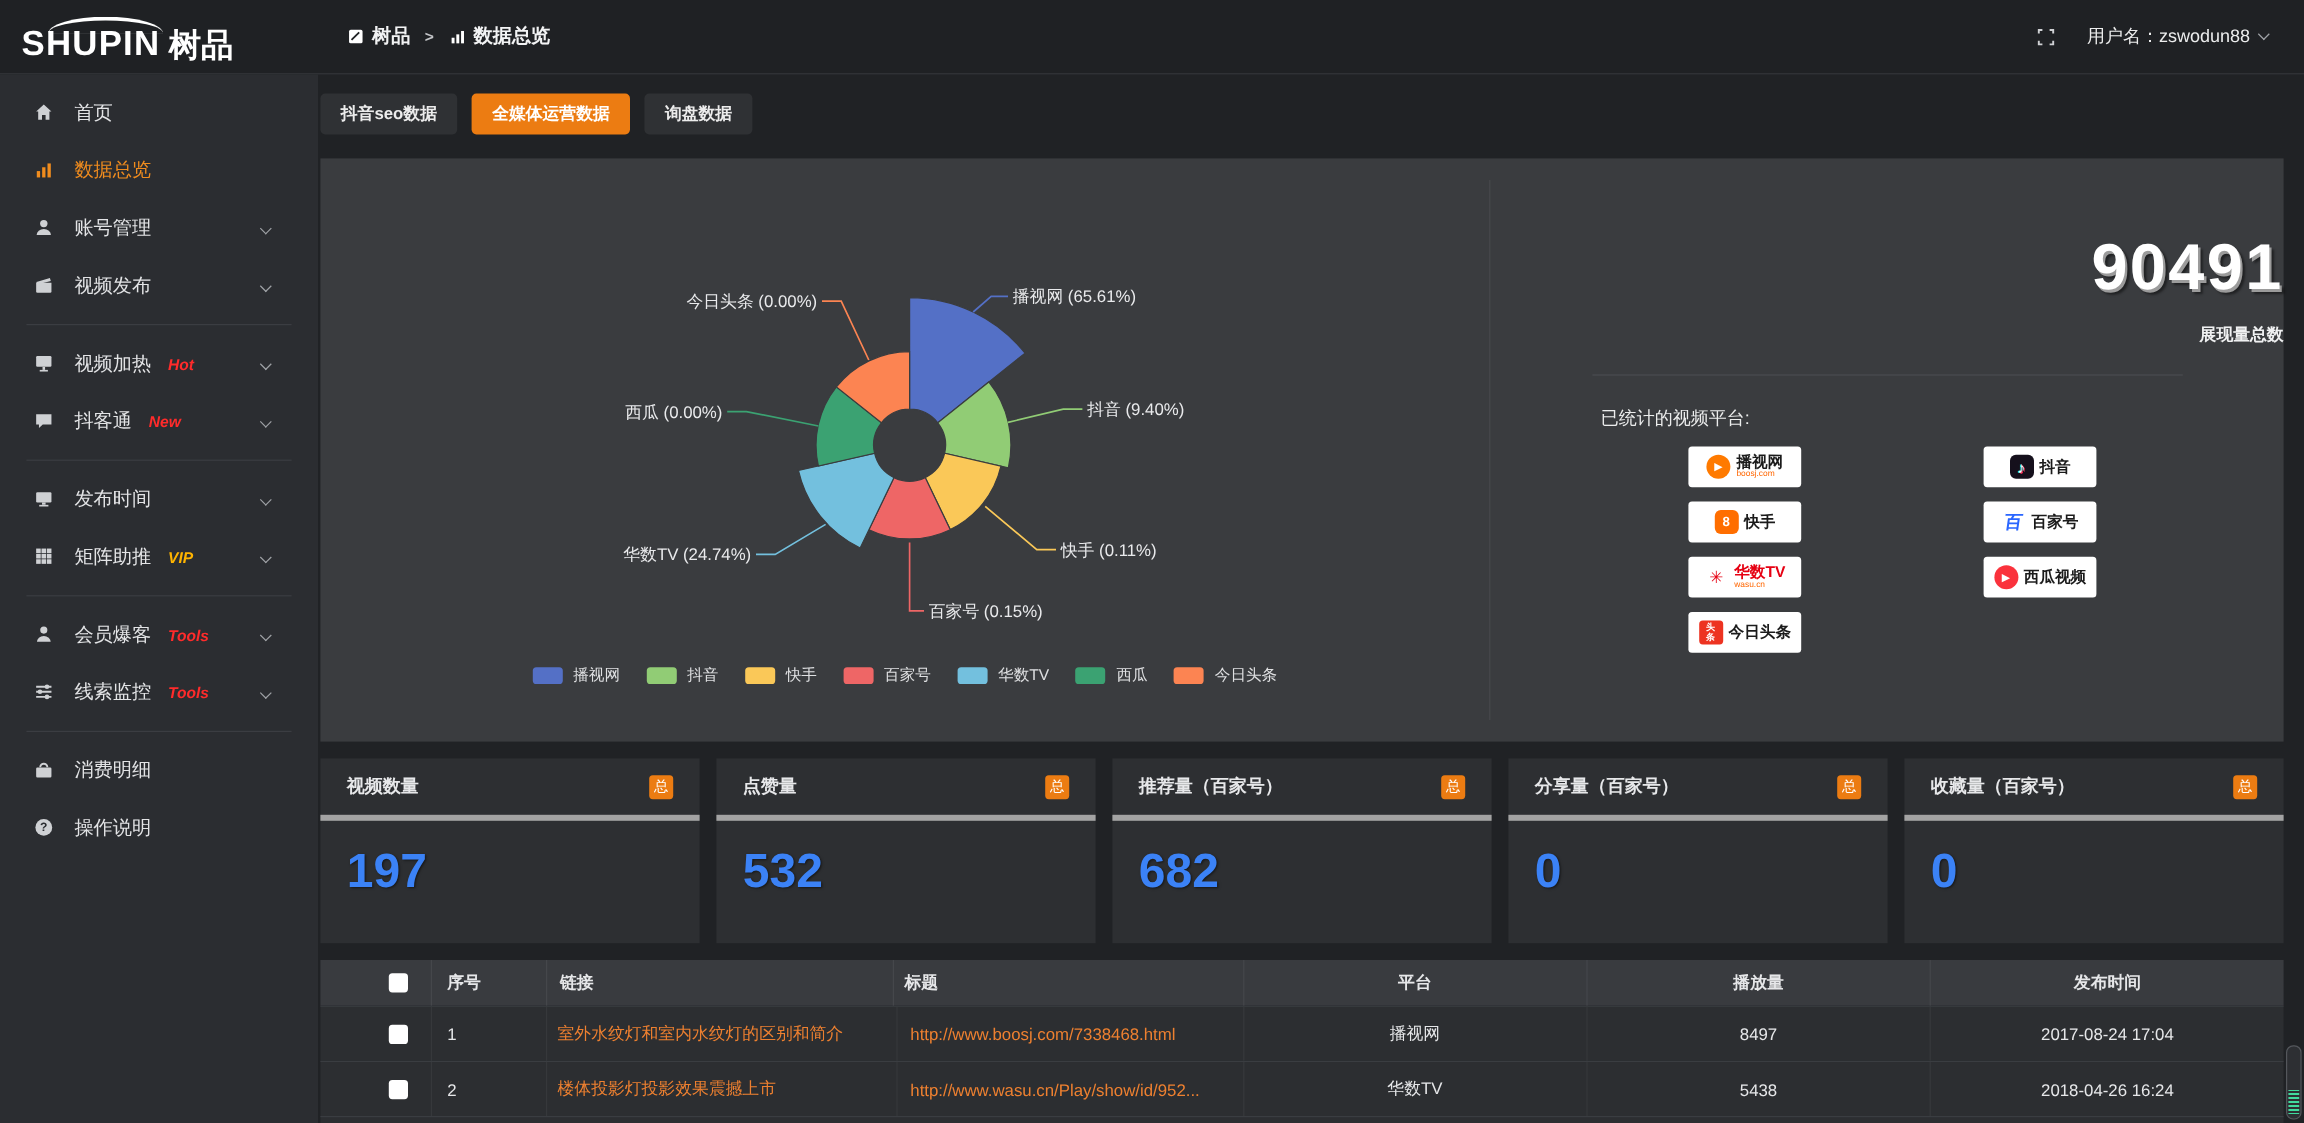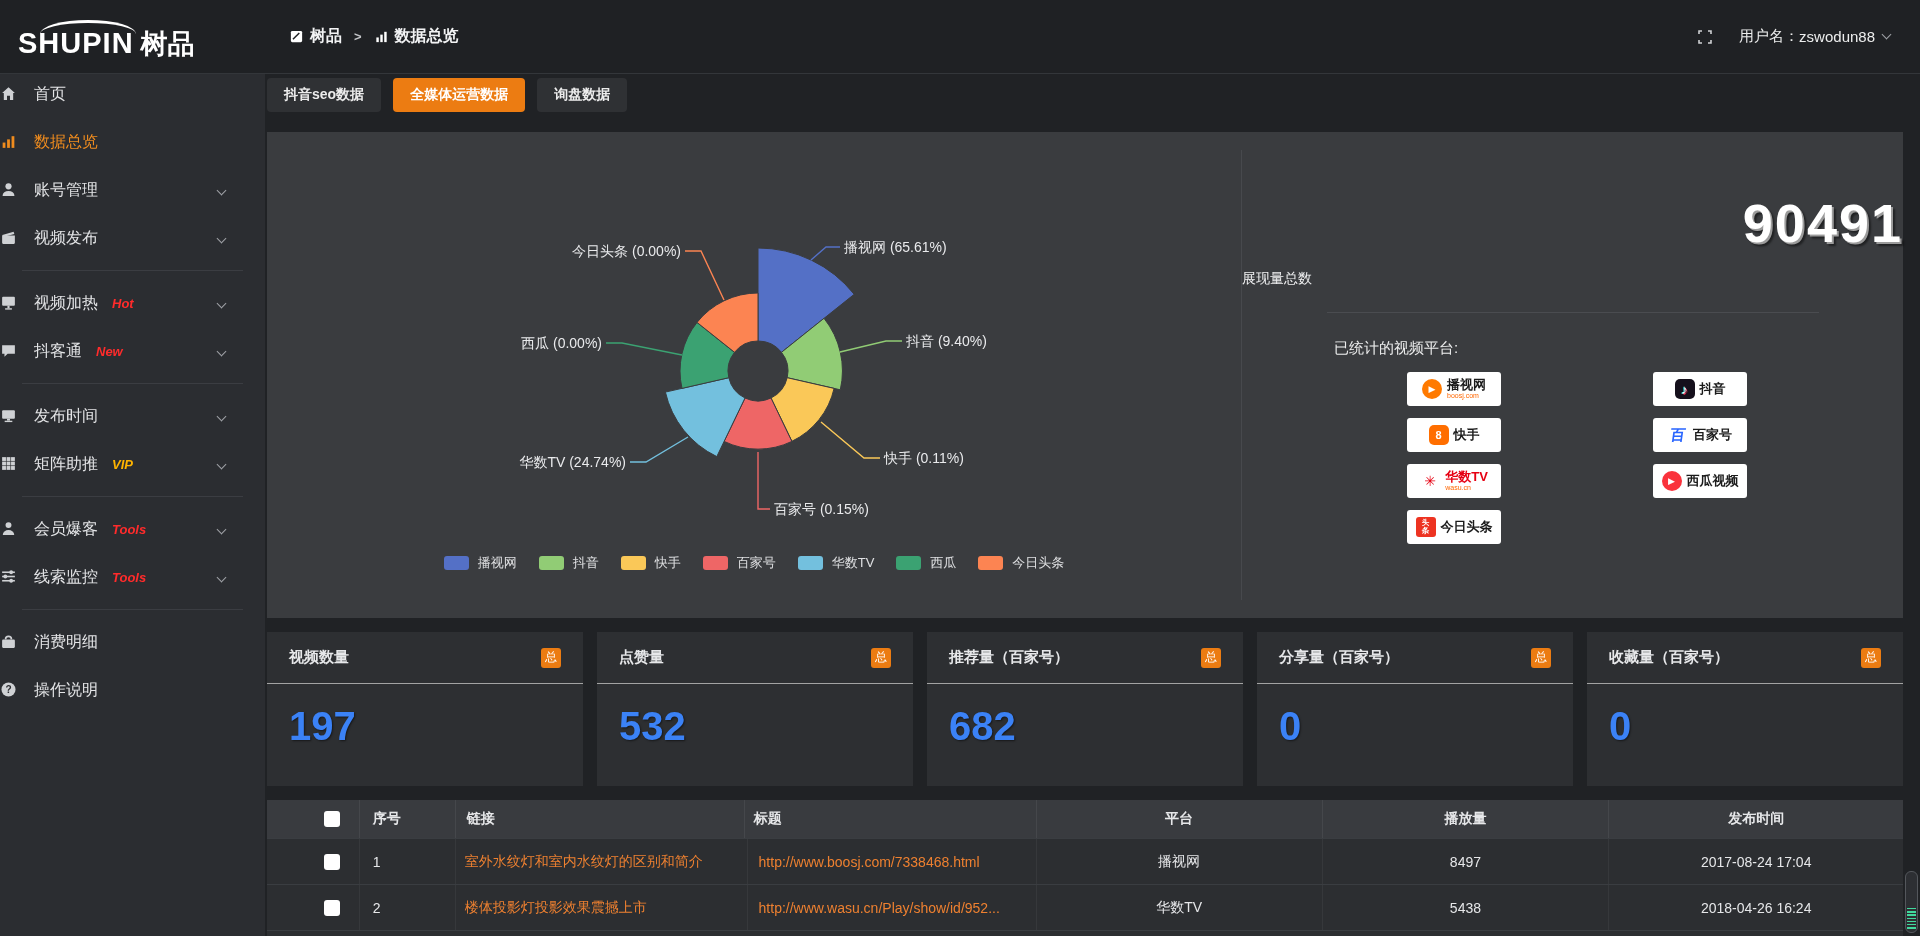--- a/index.html
+++ b/index.html
@@ -1,38 +1,38 @@
 <!DOCTYPE html>
 <html><head>
 <meta charset="utf-8">
 <style>
   * { margin:0; padding:0; box-sizing:border-box; }
   html,body { width:1920px; height:936px; overflow:hidden; background:#202225;
     font-family:"Liberation Sans","DejaVu Sans",sans-serif; color:#e6e7e9; }
 
   
-  .topbar { position:absolute; left:0; top:0; width:1920px; height:74px;
+  .topbar { position:absolute; left:0; top:0; width:1920px; height:62px;
     background:#1f2124; display:flex; align-items:center; border-bottom:1px solid #33363a; z-index:5;}
   .logo { width:265px; padding-left:18px; position:relative; display:flex; align-items:flex-end; }
   .logo-arc { position:absolute; top:5px; left:40px; width:96px; height:14px;
     border-top:3px solid #fff; border-radius:50% / 14px 14px 0 0; }
   .logo-en { font-size:29px; font-weight:800; letter-spacing:1px; color:#fff; line-height:1; margin-top:14px;}
   .logo-cn { font-size:27px; font-weight:800; color:#fff; margin-left:7px; line-height:1; }
   .crumbs { display:flex; align-items:center; margin-left:24px; font-size:16px; font-weight:700; color:#f2f3f4;}
   .crumb-ic { margin-right:6px; display:inline-flex; }
   .crumb-sep { margin:0 12px; color:#c3c5c8; font-size:13px; }
   .top-right { margin-left:auto; display:flex; align-items:center; padding-right:30px; font-size:15px; color:#eceded;}
   .fs-icon { margin-right:26px; display:inline-flex; cursor:pointer; }
   .chev { display:inline-block; width:7px; height:7px; border-right:1.5px solid #9fa2a6;
     border-bottom:1.5px solid #9fa2a6; transform:rotate(45deg); }
   .user-chev { margin-left:8px; margin-top:-4px; }
 
   
   .sidebar { position:absolute; left:0; top:62px; width:265px; bottom:0; background:#2b2d31; padding-top:8px;}
-  .side-item { height:48px; display:flex; align-items:center; position:relative;
+  .side-item { height:48px; display:flex; align-items:center; padding-left:28px; position:relative;
     font-size:16px; color:#e3e4e6; cursor:pointer; }
   .side-item .s-ic { width:18px; height:18px; margin-right:16px; display:inline-flex; color:#cfd1d4;}
   .side-item.active { color:#f08c1e; }
   .side-item.active .s-ic { color:#f08c1e; }
   .side-badge { font-style:italic; font-weight:700; font-size:13px; margin-left:14px; }
   .side-chev { position:absolute; right:40px; top:21px; }
   .side-div { height:1px; background:#3b3d42; margin:8px 22px; }
 
   
   .main { position:absolute; left:265px; top:62px; right:0; bottom:0; background:#202225;
@@ -46,37 +46,37 @@
   .pie-area { position:absolute; left:0; top:0; width:974px; height:486px; }
   .legend { position:absolute; left:0; right:0; bottom:46px; display:flex; justify-content:center;
     gap:22px; align-items:center; }
   .lg-item { display:flex; align-items:center; gap:9px; font-size:13px; color:#dfe0e2; cursor:pointer;}
   .lg-sw { width:25px; height:14px; border-radius:3px; display:inline-block; }
   .v-div { position:absolute; left:974px; top:18px; bottom:18px; width:1px; background:#47494d; }
 
   .summary { position:absolute; left:975px; top:0; right:0; bottom:0; }
   .total-val { margin-top:60px; text-align:right; font-size:54px; font-weight:800; color:#fff;
     letter-spacing:2px; text-shadow:2px 2px 0 #9b9b9b, 4px 4px 2px rgba(0,0,0,.45); }
-  .total-lab { margin-top:16px; text-align:left; font-size:14px; font-weight:400; color:#f0f1f2; }
+  .total-lab { margin-top:16px; text-align:right; font-size:14px; font-weight:700; color:#f0f1f2; }
   .sum-div { width:492px; height:1px; background:#4a4c50; margin:24px auto 0; }
   .plat-title { margin-top:26px; padding-left:92px; font-size:15px; color:#eceded; }
   .plat-grid { margin:14px 0 0 165px; display:grid; grid-template-columns:94px 94px;
     column-gap:152px; row-gap:12px; }
   .pbadge { width:94px; height:34px; background:#fff; border-radius:3px; display:flex;
     align-items:center; justify-content:center; gap:5px; overflow:hidden; }
   .plogo { width:20px; height:20px; display:inline-flex; align-items:center; justify-content:center;
     font-size:10px; flex:0 0 auto; }
   .pname { font-size:13px; font-weight:700; color:#1b1b1b; line-height:1.05; }
   .psub  { font-size:7px; color:#f60; line-height:1.1; }
   .pcol  { display:flex; flex-direction:column; align-items:flex-start; }
 
   .cards { display:flex; gap:14px; margin-top:14px; }
   .card { flex:1; height:154px; background:#2d2f32; }
   .card-h { height:52px; display:flex; align-items:center; justify-content:space-between;
-    padding:0 22px; border-bottom:1px solid #a3a3a3; }
+    padding:0 22px; border-bottom:5px solid #a3a3a3; }
   .card-t { font-size:15px; font-weight:600; color:#e7e8ea; }
   .badge-zong { width:20px; height:20px; background:#ec7c12; border-radius:3px; color:#fff;
     font-size:12px; display:flex; align-items:center; justify-content:center; }
   .card-v { padding:20px 0 0 22px; font-size:40px; font-weight:700; color:#3b82f6;
     text-shadow:1px 1px 2px rgba(0,0,0,.5); }
 
   .dtable { margin-top:14px; font-size:14px; }
   .trow { display:flex; align-items:center; height:46px; background:#2c2e31; border-top:1px solid #3a3d41;padding-left:39px;}
   .thead { display:flex; align-items:center; height:38px; background:#393b3f; font-weight:600; border-top:none;}
   .tc { height:100%; display:flex; align-items:center; border-left:1px solid rgba(255,255,255,.05); }

